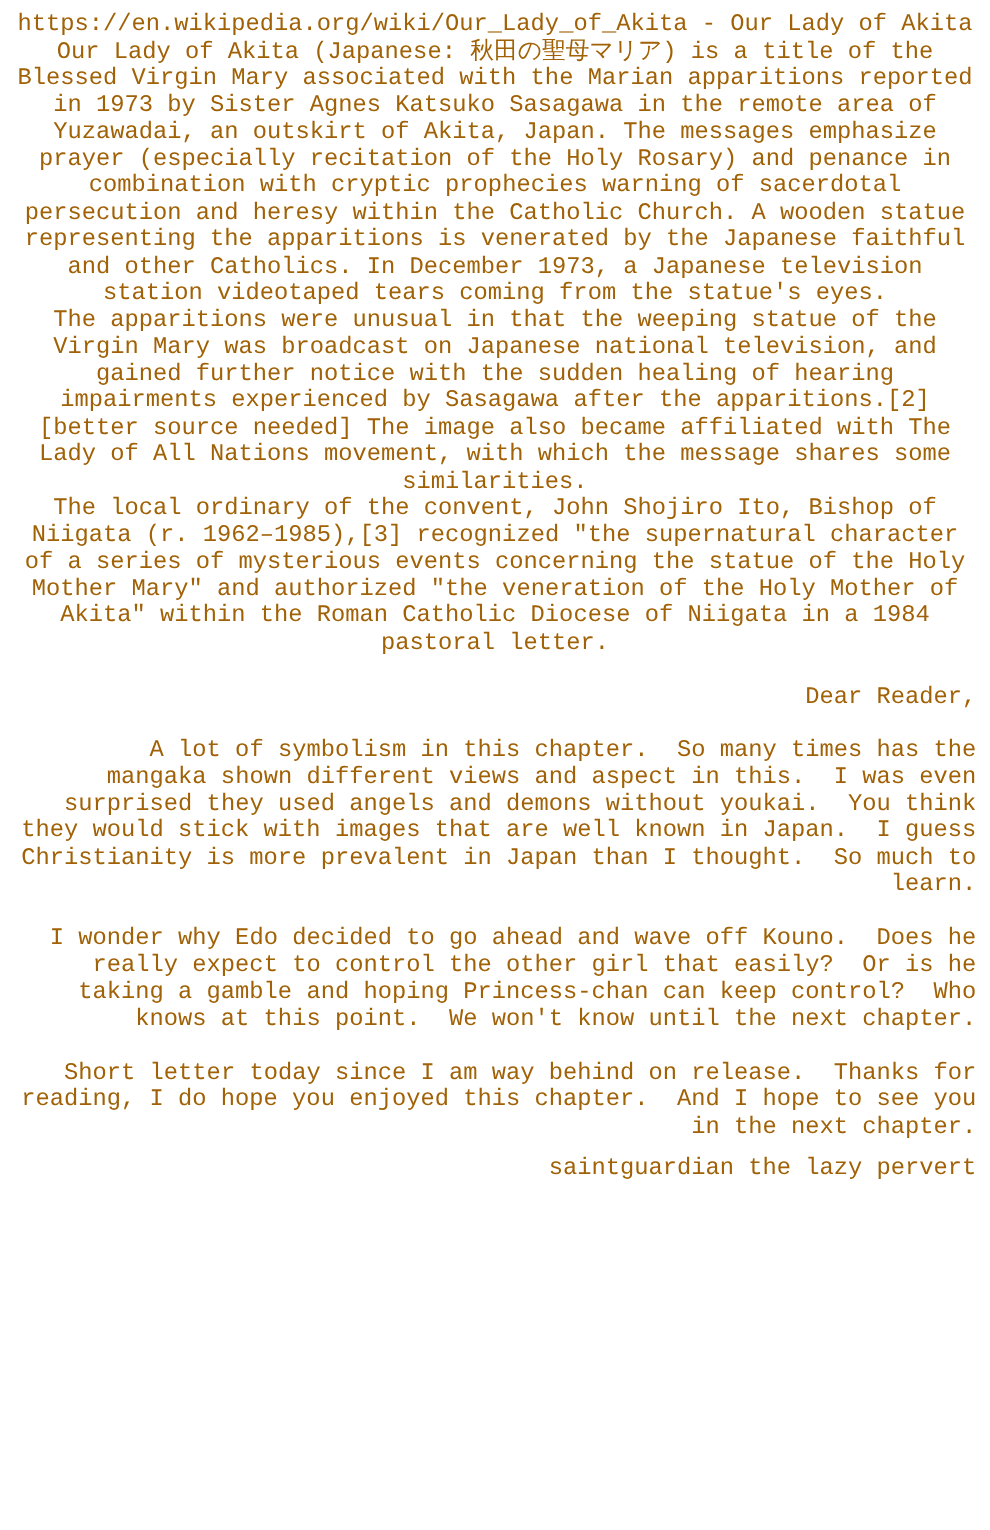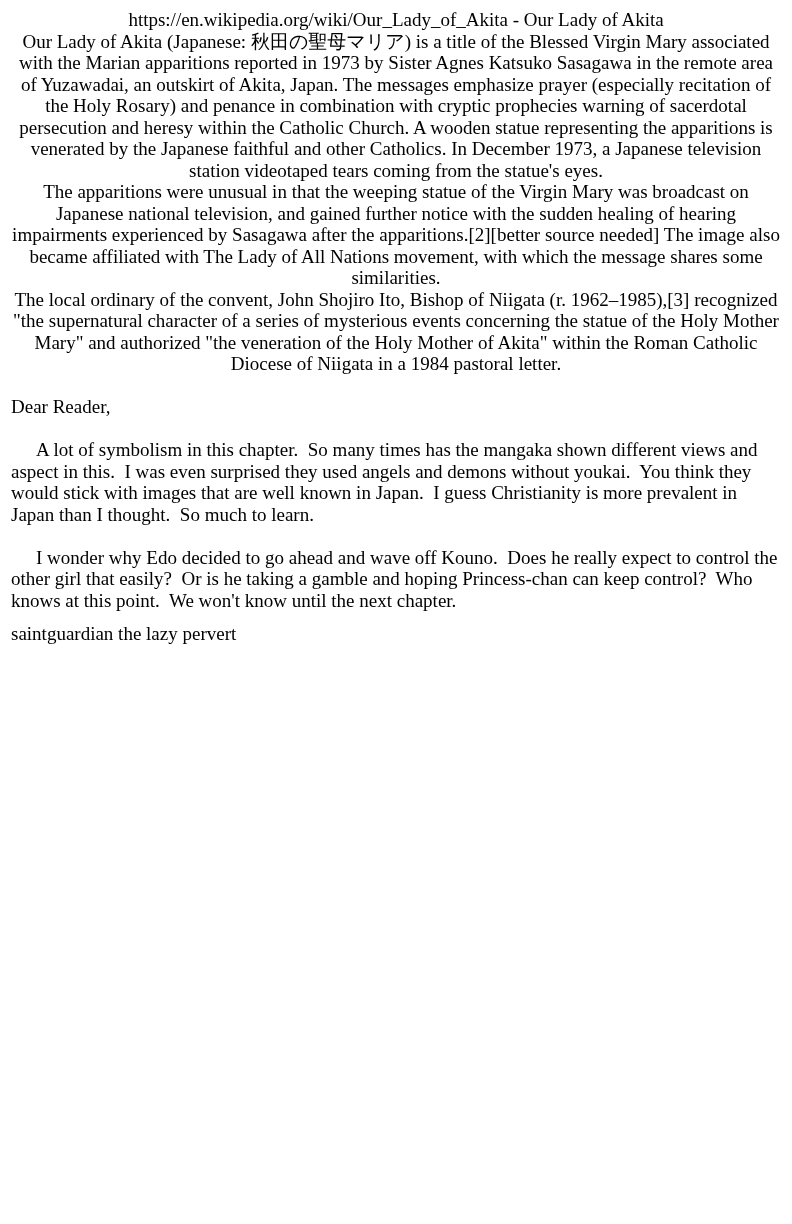--- a/index.html
+++ b/index.html
@@ -6,35 +6,35 @@
     margin: 0;
     padding: 0;
     background: #ffffff;
   }
   .page {
     position: relative;
     box-sizing: border-box;
     width: 792px;
     height: 1224px;
     background: #ffffff;
-    color: #000000;
-    font-family: Liberation Serif, serif;
+    color: #a16207;
+    font-family: Liberation Mono, monospace;
     font-size: 19px;
     line-height: 21.5px;
     padding: 9px 11px 0 11px;
     overflow: hidden;
   }
   .page p {
     margin: 0;
   }
   .wiki-block p {
     text-align: center;
   }
   .letter-block p {
-    text-align: left;
+    text-align: right;
   }
   .salutation {
     margin-top: 21.5px !important;
   }
   .letter-para {
     margin-top: 21.5px !important;
     text-indent: 25px;
     white-space: pre-wrap;
   }
   .closing {
@@ -53,18 +53,19 @@
     <p>https://en.wikipedia.org/wiki/Our_Lady_of_Akita - Our Lady of Akita</p>
     <p>Our Lady of Akita (Japanese: 秋田の聖母マリア) is a title of the Blessed Virgin Mary associated with the Marian apparitions reported in 1973 by Sister Agnes Katsuko Sasagawa in the remote area of Yuzawadai, an outskirt of Akita, Japan. The messages emphasize prayer (especially recitation of the Holy Rosary) and penance in combination with cryptic prophecies warning of sacerdotal persecution and heresy within the Catholic Church. A wooden statue representing the apparitions is venerated by the Japanese faithful and other Catholics. In December 1973, a Japanese television station videotaped tears coming from the statue's eyes.</p>
     <p>The apparitions were unusual in that the weeping statue of the Virgin Mary was broadcast on Japanese national television, and gained further notice with the sudden healing of hearing impairments experienced by Sasagawa after the apparitions.[2][better source needed] The image also became affiliated with The Lady of All Nations movement, with which the message shares some similarities.</p>
     <p>The local ordinary of the convent, John Shojiro Ito, Bishop of Niigata (r. 1962–1985),[3] recognized "the supernatural character of a series of mysterious events concerning the statue of the Holy Mother Mary" and authorized "the veneration of the Holy Mother of Akita" within the Roman Catholic Diocese of Niigata in a 1984 pastoral letter.</p>
   </div>
 
   <div class="letter-block">
     <p class="salutation">Dear Reader,</p>
     <p class="letter-para">A lot of symbolism in this chapter.  So many times has the mangaka shown different views and aspect in this.  I was even surprised they used angels and demons without youkai.  You think they would stick with images that are well known in Japan.  I guess Christianity is more prevalent in Japan than I thought.  So much to learn.</p>
     <p class="letter-para">I wonder why Edo decided to go ahead and wave off Kouno.  Does he really expect to control the other girl that easily?  Or is he taking a gamble and hoping Princess-chan can keep control?  Who knows at this point.  We won't know until the next chapter.</p>
+    <p class="letter-para">Short letter today since I am way behind on release.  Thanks for reading, I do hope you enjoyed this chapter.  And I hope to see you in the next chapter.</p>
     <div class="signature-block">
       <p>saintguardian the lazy pervert</p>
     </div>
   </div>
 
 </div>
 
 </body></html>

